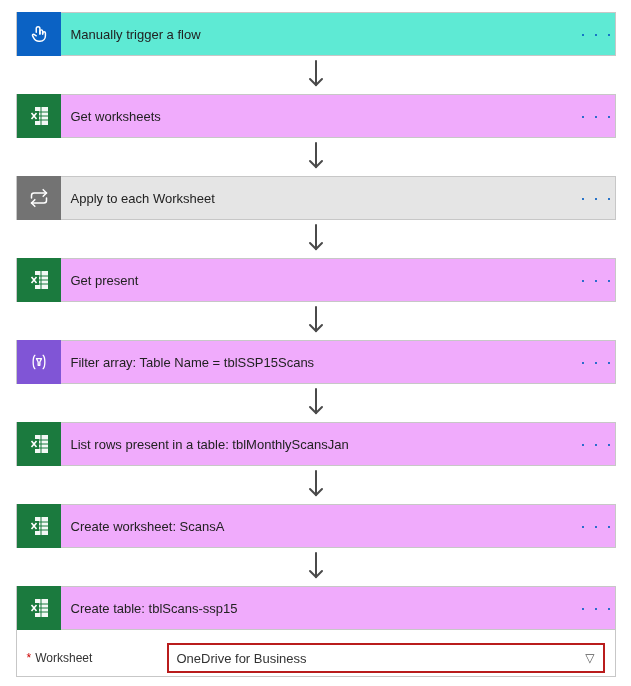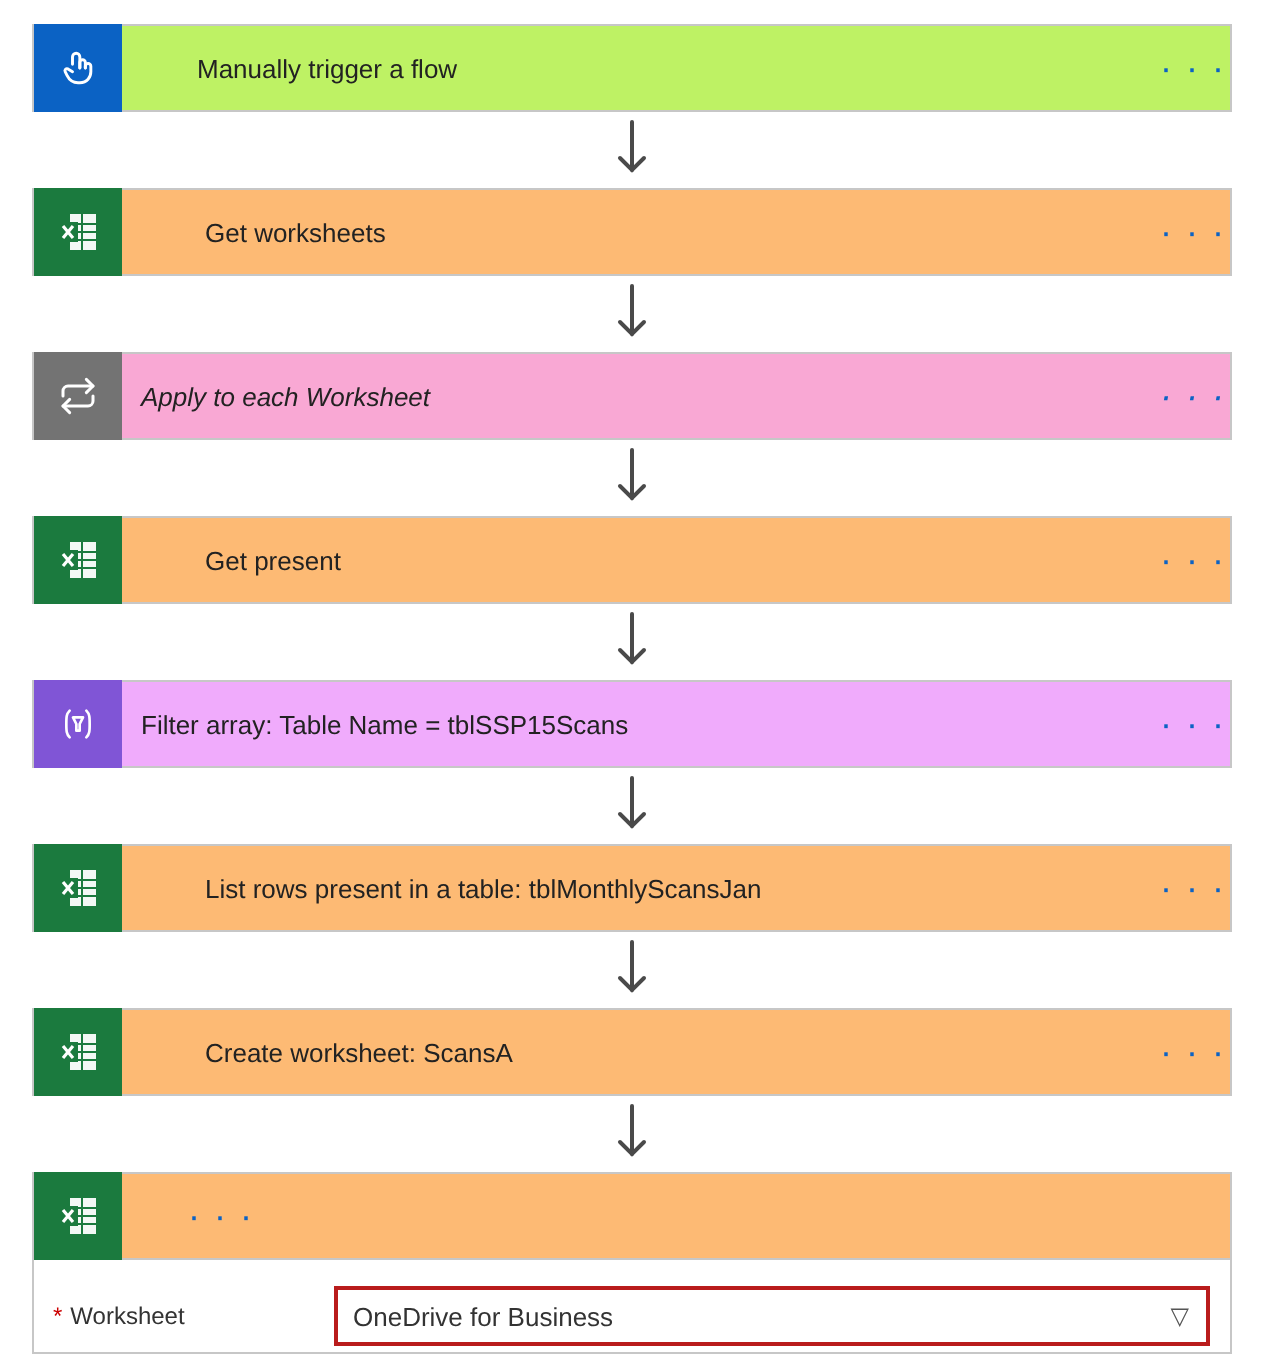--- a/index.html
+++ b/index.html
@@ -52,25 +52,25 @@
   .arrow-wrap {
     height: 38px;
     display: flex;
     align-items: center;
     justify-content: center;
     width: 600px;
   }
   .arrow-svg { width: 20px; height: 32px; }
 
   
-  .c-trigger { background: #bef264; gap: 28px; }
+  .c-trigger { background: #5eead4; }
   .c-trigger .icon-box { background: #0b62c4; }
-  .c-excel { background: #fdba74; gap: 32px; }
+  .c-excel { background: #f0abfc; }
   .c-excel .icon-box { background: #1b7a3e; }
-  .c-loop { background: #f9a8d4; font-style: italic; }
+  .c-loop { background: #e5e5e5; }
   .c-loop .icon-box { background: #737373; }
   .c-filter { background: #f0abfc; }
   .c-filter .icon-box { background: #8055d6; }
 
   
   .params {
     width: 600px;
     border: 1px solid #c7c7c7;
     border-top: none;
     background: #fff;
@@ -294,20 +294,21 @@
           <g stroke="#1b7a3e" stroke-width="1">
             <line x1="8" y1="8" x2="21" y2="8"></line>
             <line x1="8" y1="12" x2="21" y2="12"></line>
             <line x1="8" y1="16" x2="21" y2="16"></line>
             <line x1="14" y1="3" x2="14" y2="21"></line>
           </g>
           <rect x="2" y="7" width="10" height="10" fill="#1b7a3e"></rect>
           <path d="M4.5 9 L9.5 15 M9.5 9 L4.5 15" stroke="#fff" stroke-width="1.6"></path>
         </svg>
     </div>
+    <div class="title">Create table: tblScans-ssp15</div>
     <div class="menu">· · ·</div>
   </div>
 
   <div class="params">
     <div class="param-row">
       <div class="param-label">
         <span class="req">*</span><span>Worksheet</span>
       </div>
       <div class="param-select">
         <span>OneDrive for Business</span>

